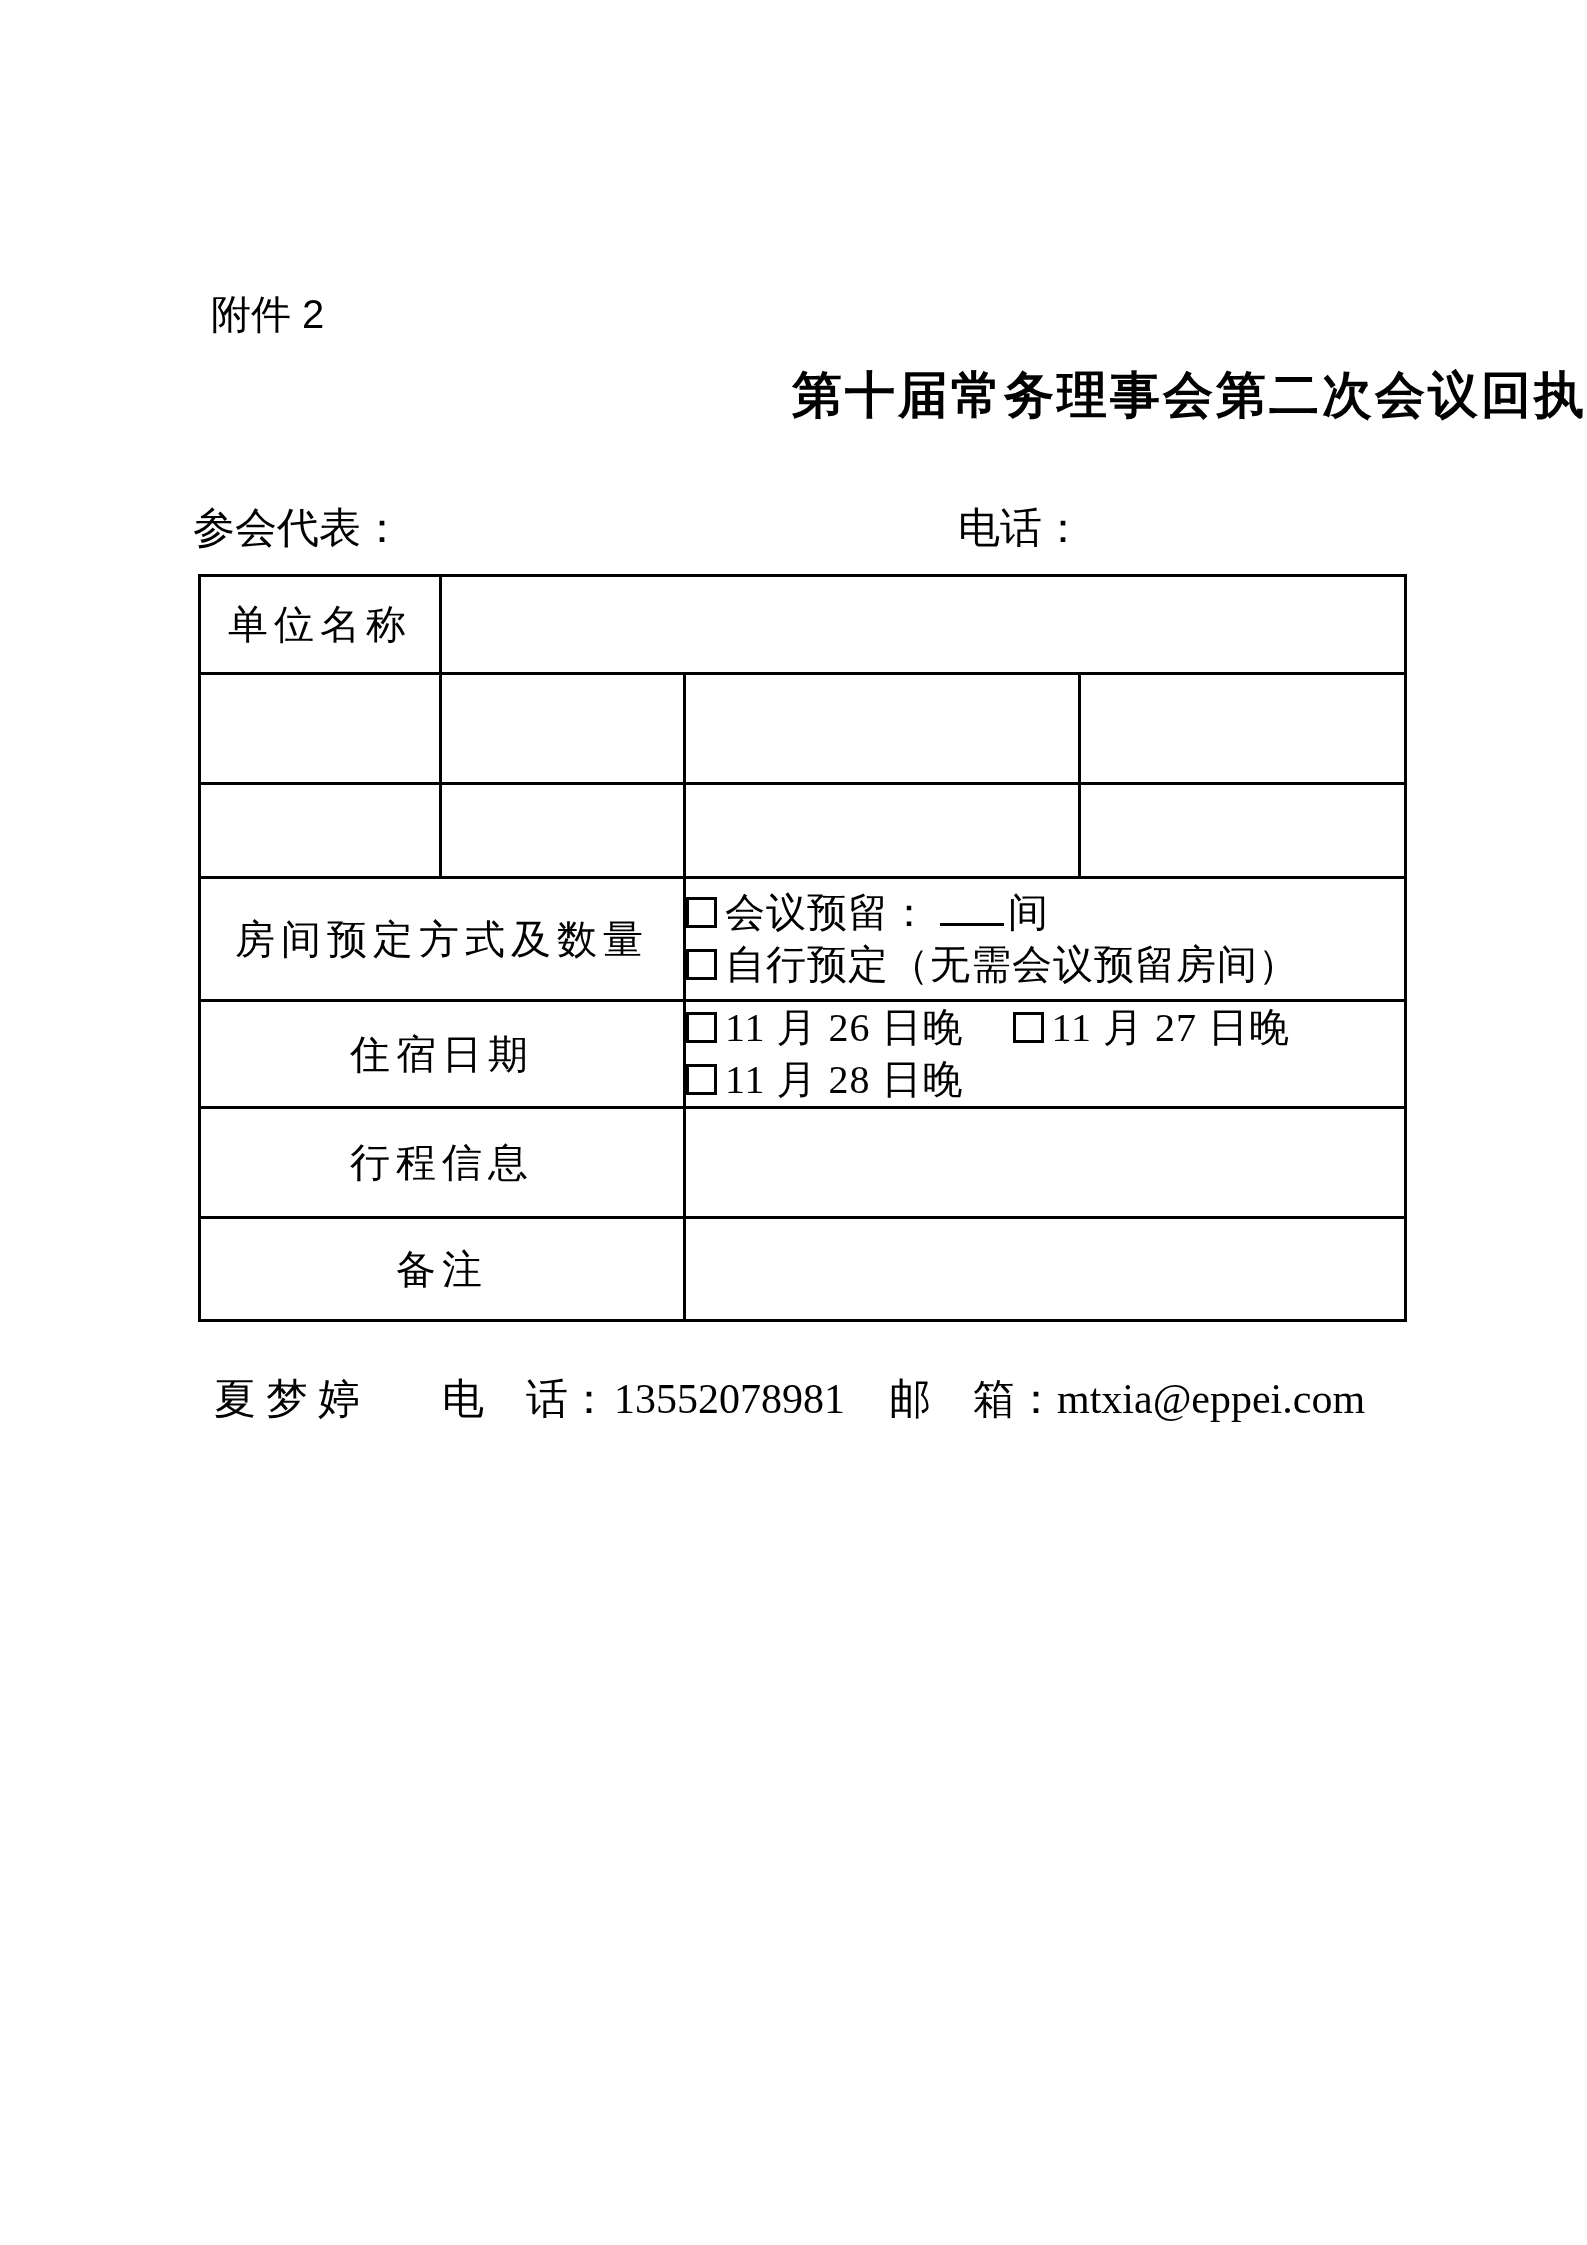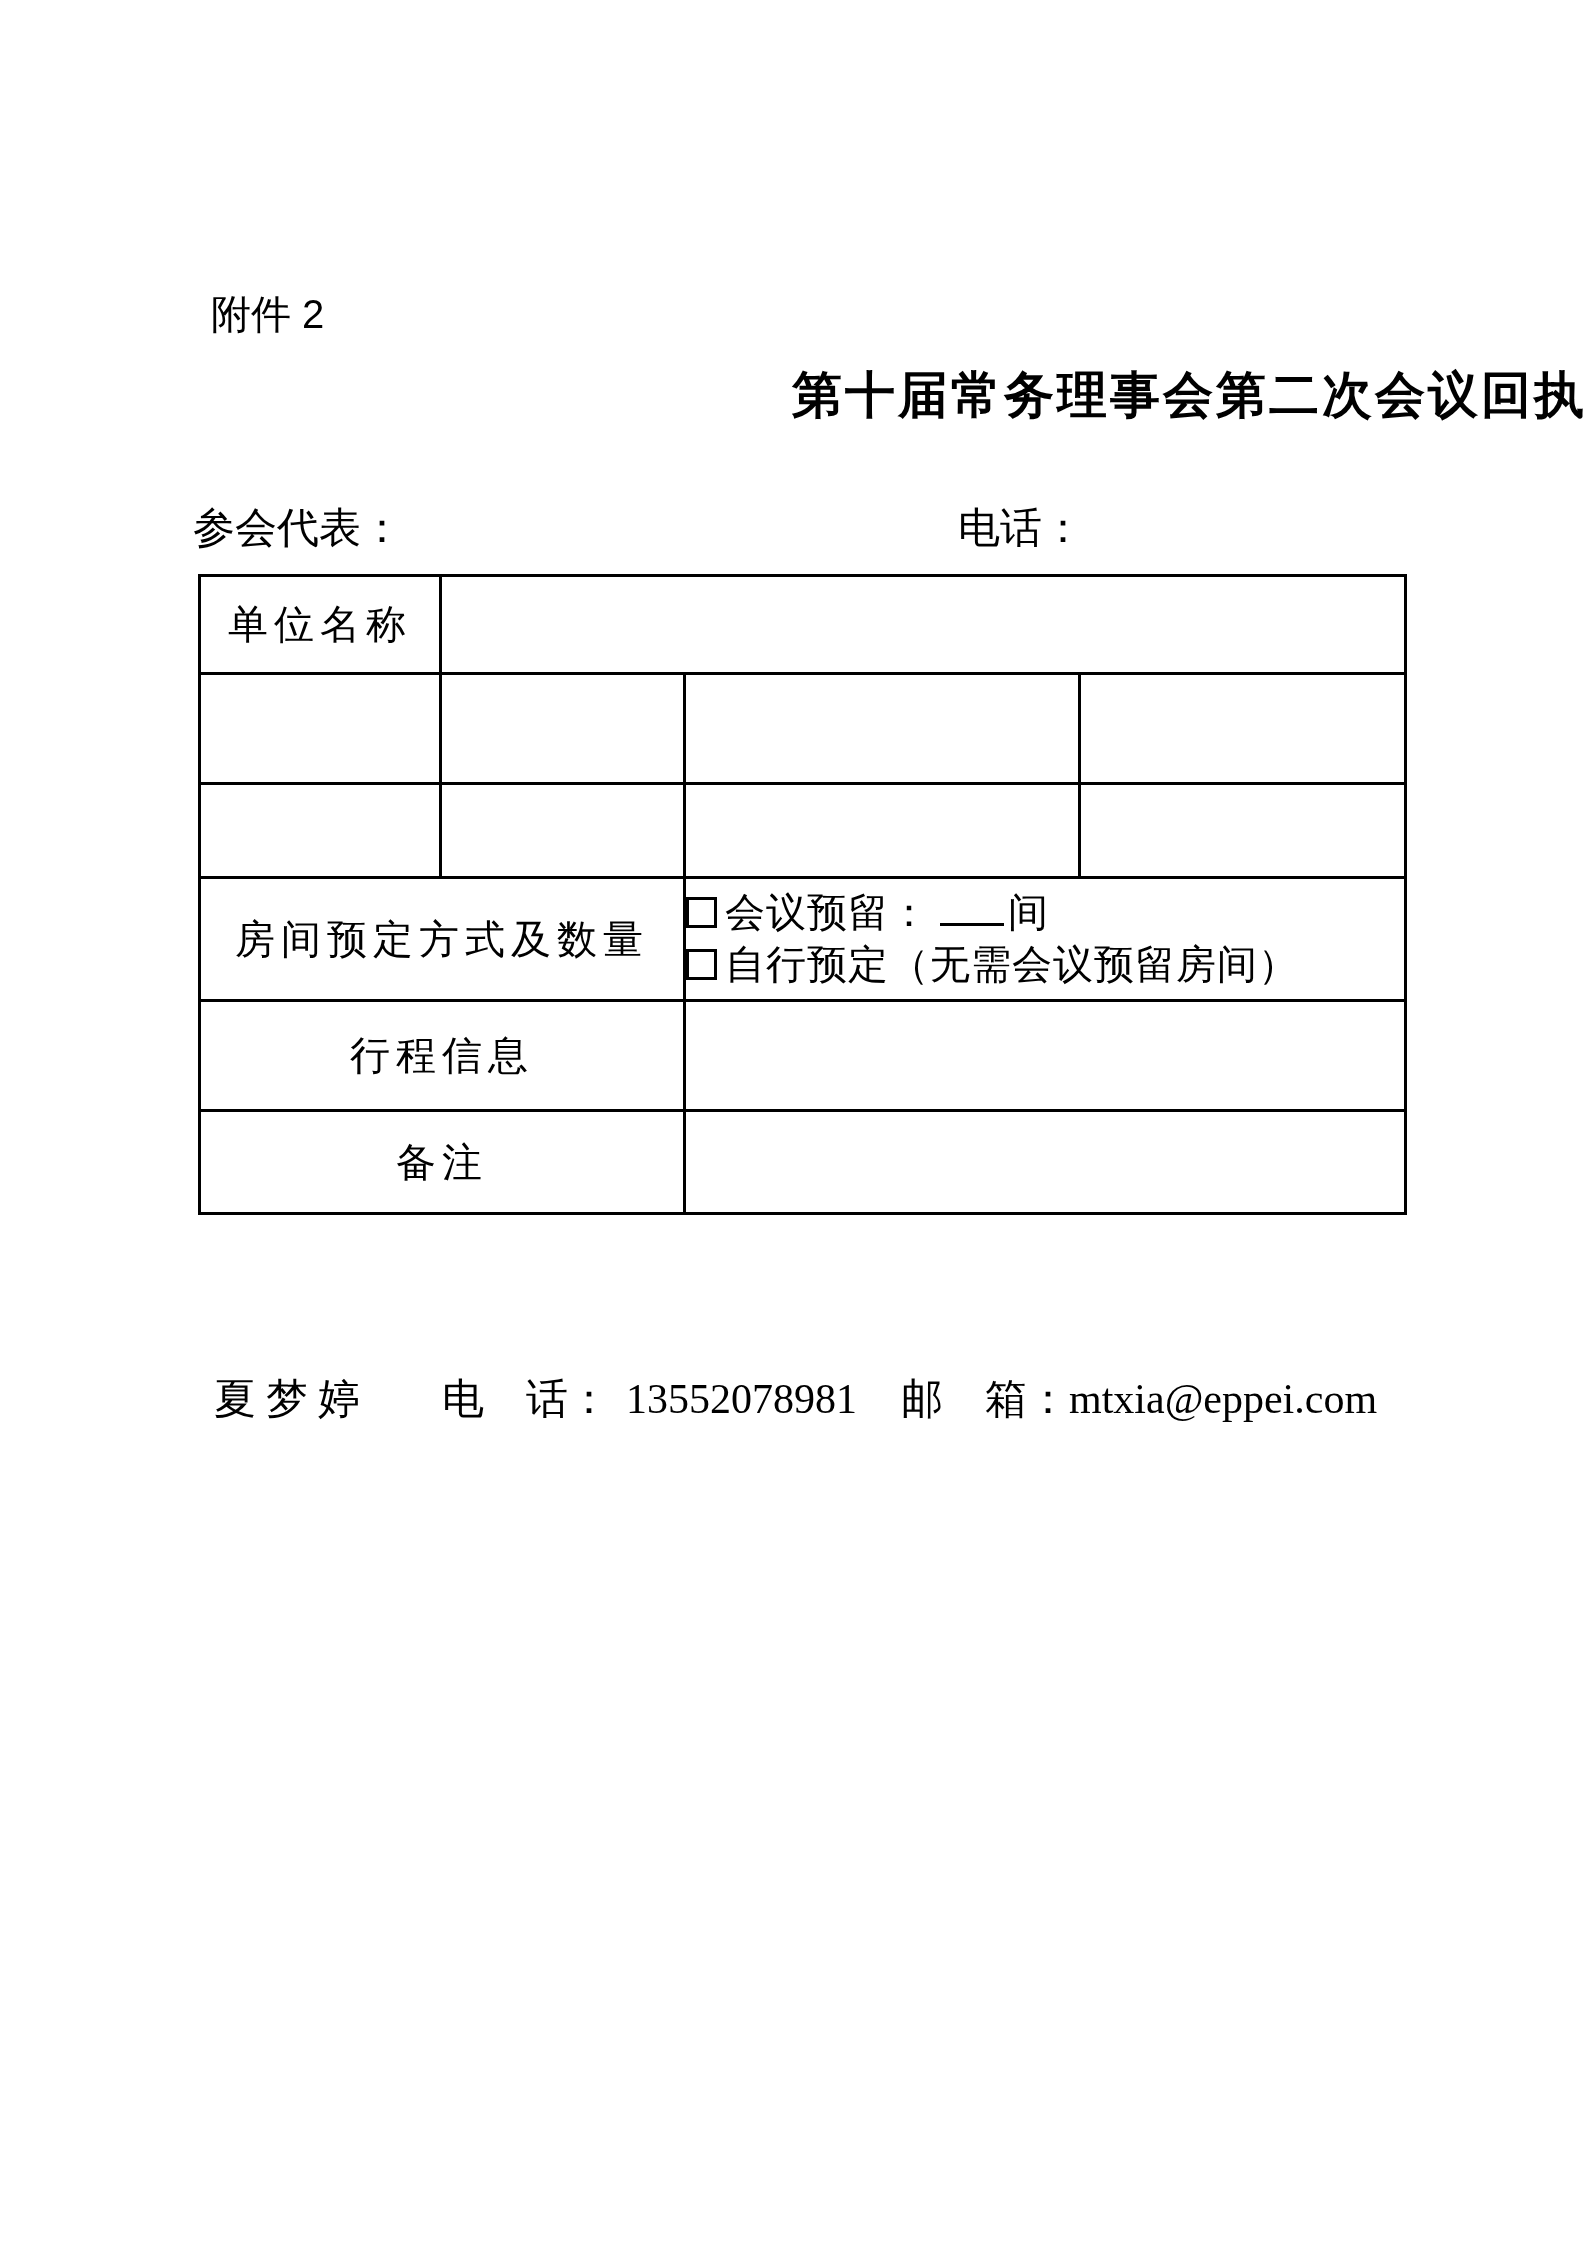--- a/index.html
+++ b/index.html
@@ -62,21 +62,21 @@
   }
   .stay-opt { margin-right:38px; white-space:nowrap; }
   .stay-opt:last-child { margin-right:0; }
 
   .footer-contact {
     position:absolute; left:214px; top:1374px;
     width:1200px; font-size:42px; line-height:50px;
     white-space:nowrap;
   }
   .fc-name  { letter-spacing:10px; margin-right:72px; }
-  .fc-phone-label { margin-right:16px; }
+  .fc-phone-label { margin-right:4px; }
   .fc-phone { margin-right:44px; }
   .page-number {
     position:absolute; top:2032px; left:1160px; width:240px;
     text-align:center; font-size:36px; line-height:42px;
   }
 </style>
 </head>
 <body>
 
 <div class="page">
@@ -119,20 +119,28 @@
         <td class="chk-cell" colspan="2">
           <div>
             <span class="checkbox"></span><span>会议预留：</span><span class="blank-line"></span><span>间</span>
           </div>
           <div>
             <span class="checkbox"></span><span>自行预定（无需会议预留房间）</span>
           </div>
         </td>
       </tr>
       <tr>
+        <td class="lbl" colspan="2" style="height:101px">住宿日期</td>
+        <td class="chk-cell" colspan="2">
+          <span class="stay-opt"><span class="checkbox"></span><span>11 月 26 日晚</span></span>
+          <span class="stay-opt"><span class="checkbox"></span><span>11 月 27 日晚</span></span>
+          <span class="stay-opt"><span class="checkbox"></span><span>11 月 28 日晚</span></span>
+        </td>
+      </tr>
+      <tr>
         <td class="lbl" colspan="2" style="height:107px">行程信息</td>
         <td class="fill" colspan="2"></td>
       </tr>
       <tr>
         <td class="lbl" colspan="2" style="height:100px">备注</td>
         <td class="fill" colspan="2"></td>
       </tr>
     </tbody>
   </table>
 

